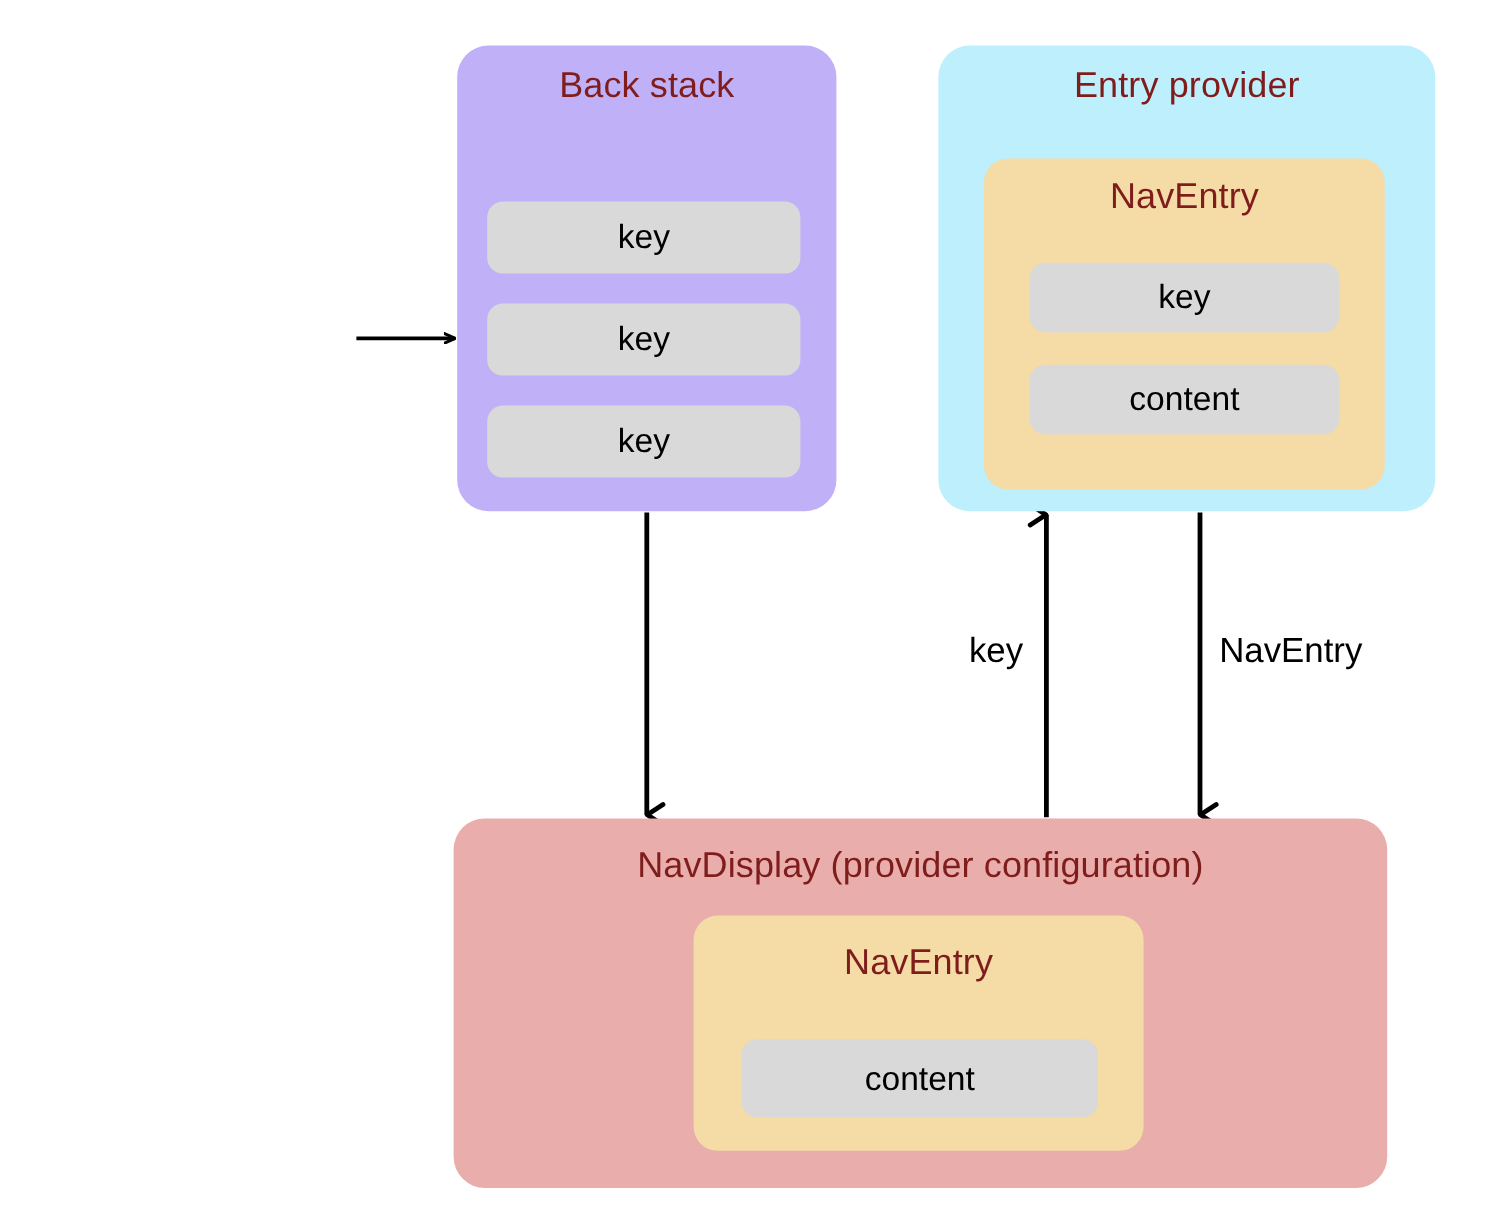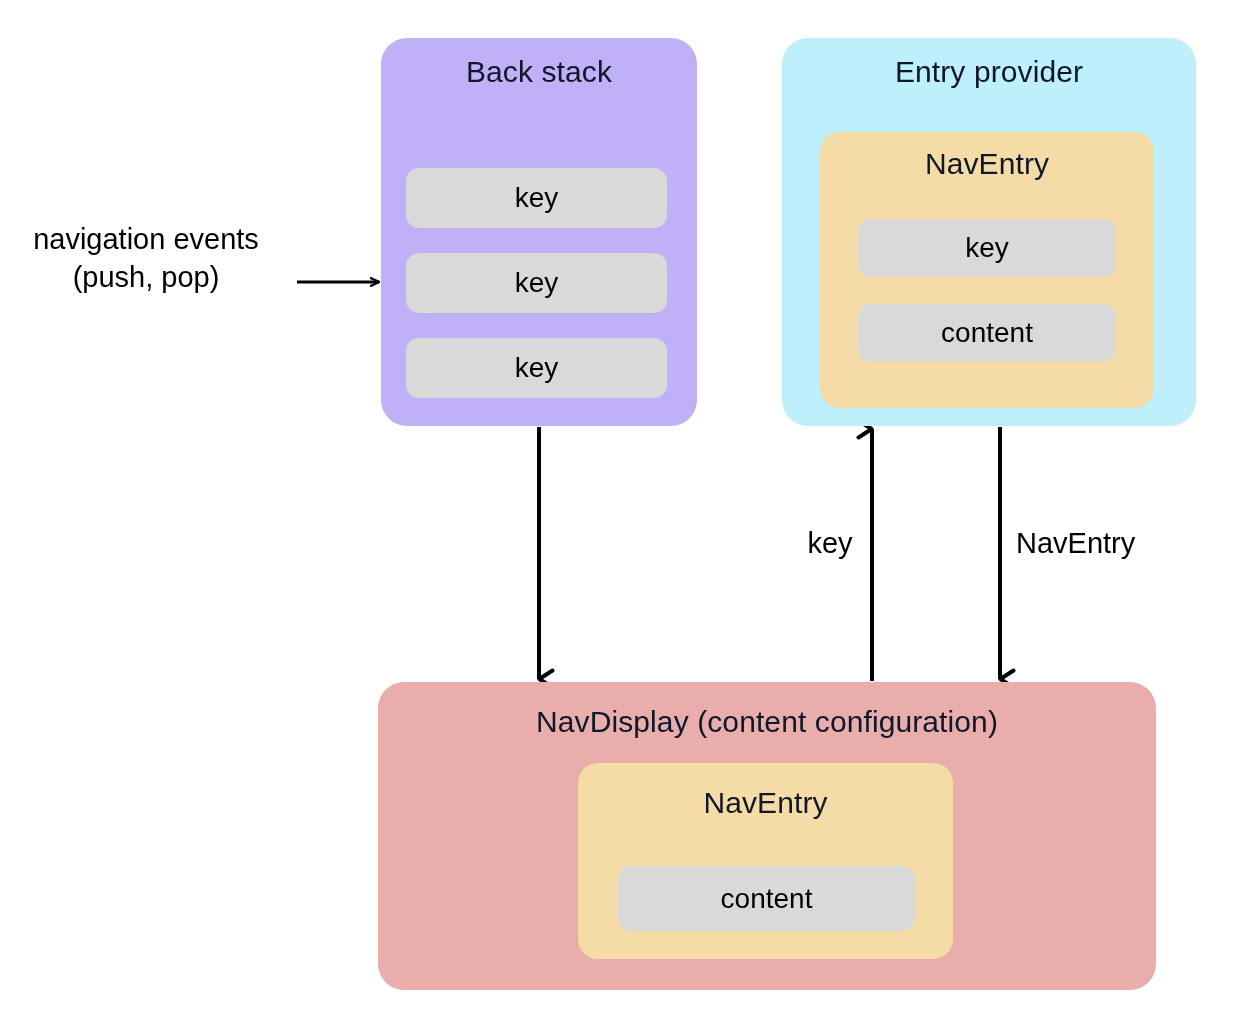--- a/index.html
+++ b/index.html
@@ -26,21 +26,21 @@
     border-radius: 26px;
   }
   .box-title {
     position: absolute;
     left: 0;
     right: 0;
     text-align: center;
     font-size: 30px;
     line-height: 36px;
     letter-spacing: 0.1px;
-    color: #0f172a;
+    color: #7f1d1d;
     white-space: nowrap;
   }
 
   #back-stack-box {
     left: 381px;
     top: 38px;
     width: 316px;
     height: 388px;
     background: #bfb0f7;
   }
@@ -185,24 +185,20 @@
 
     <g>
       <line x1="872" y1="681" x2="872" y2="429" stroke="#000" stroke-width="4" marker-end="url(#arrowhead-up)"></line>
     </g>
 
     <g>
       <line x1="1000" y1="427" x2="1000" y2="679" stroke="#000" stroke-width="4" marker-end="url(#arrowhead-down)"></line>
     </g>
   </svg>
 
-  <div class="label" id="nav-events-label">
-    <span>navigation events</span>
-    <span class="line2">(push, pop)</span>
-  </div>
 
   <div class="box" id="back-stack-box">
     <div class="box-title" style="top:16px;">Back stack</div>
     <div class="pill" id="bs-pill-0">key</div>
     <div class="pill" id="bs-pill-1">key</div>
     <div class="pill" id="bs-pill-2">key</div>
   </div>
 
   <div class="box" id="entry-provider-box">
     <div class="box-title" style="top:16px;">Entry provider</div>
@@ -211,21 +207,21 @@
       <div class="box-title" style="top:14px;">NavEntry</div>
       <div class="pill" id="ep-pill-key">key</div>
       <div class="pill" id="ep-pill-content">content</div>
     </div>
   </div>
 
   <div class="label" id="edge-label-key">key</div>
   <div class="label" id="edge-label-nav-entry">NavEntry</div>
 
   <div class="box" id="nav-display-box">
-    <div class="box-title" style="top:22px;">NavDisplay (content configuration)</div>
+    <div class="box-title" style="top:22px;">NavDisplay (provider configuration)</div>
 
     <div class="nav-entry-box" id="nav-display-nav-entry">
       <div class="box-title" style="top:22px;">NavEntry</div>
       <div class="pill">content</div>
     </div>
   </div>
 
 </div>
 
 </body></html>

